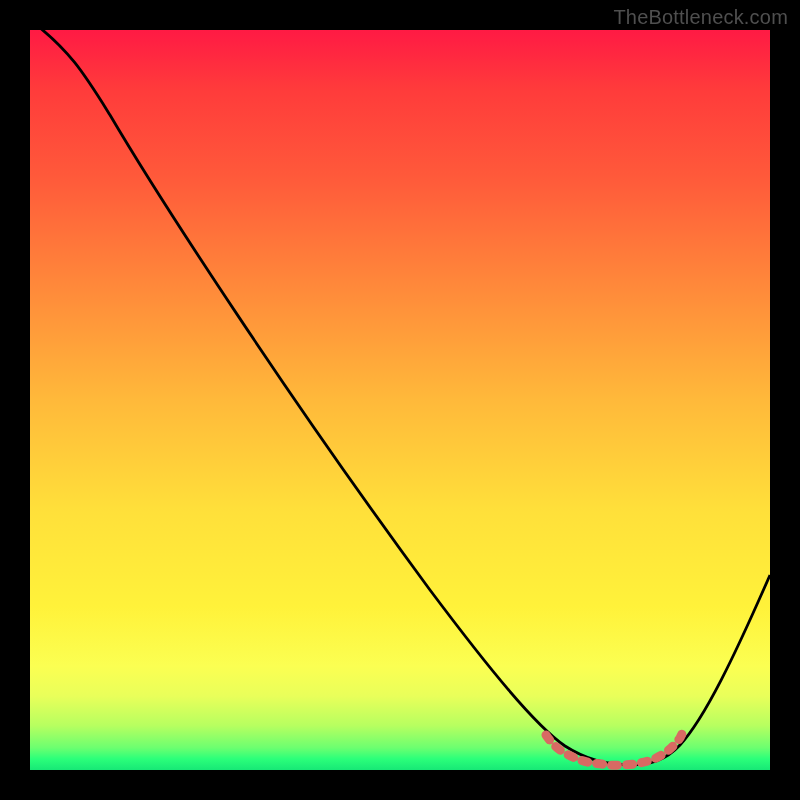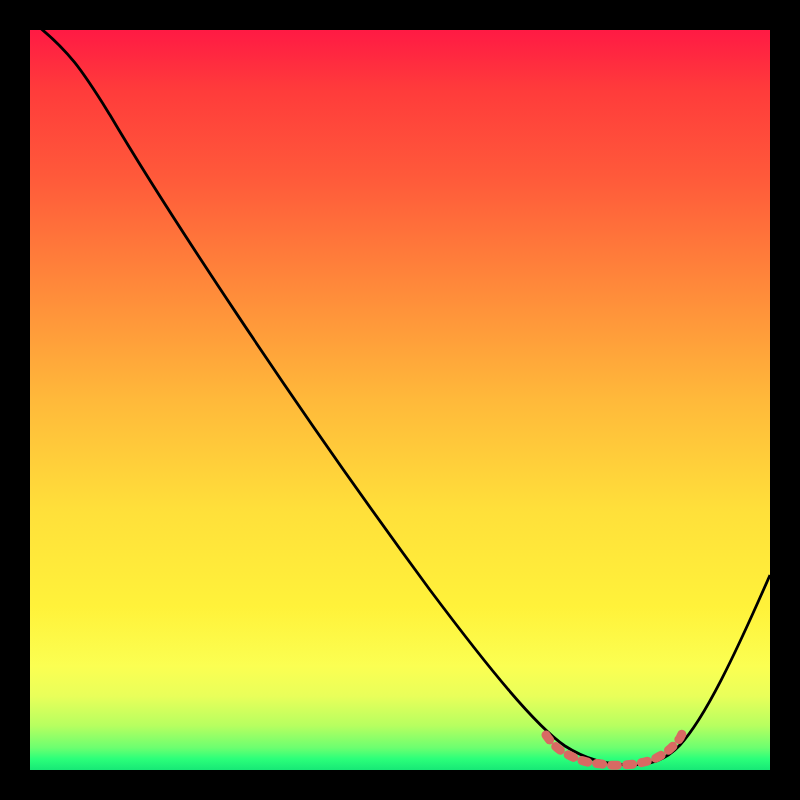--- a/index.html
+++ b/index.html
@@ -84,13 +84,14 @@
                Q 522 714, 530 720
                Q 545 730, 562 733
                L 572 734
                Q 580 736, 590 735
                Q 608 735, 624 729
                Q 640 722, 650 708
                L 654 700" fill="none" stroke="#d86a63" stroke-width="9" stroke-linecap="round" stroke-linejoin="round" stroke-dasharray="6 9"></path>
     </svg>
   </div>
 
+  <div class="watermark">TheBottleneck.com</div>
 </div>
 
 </body></html>

